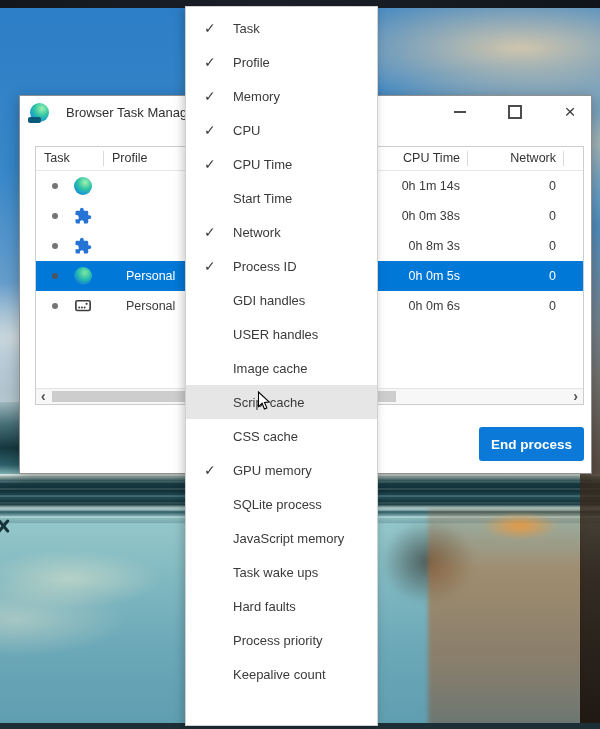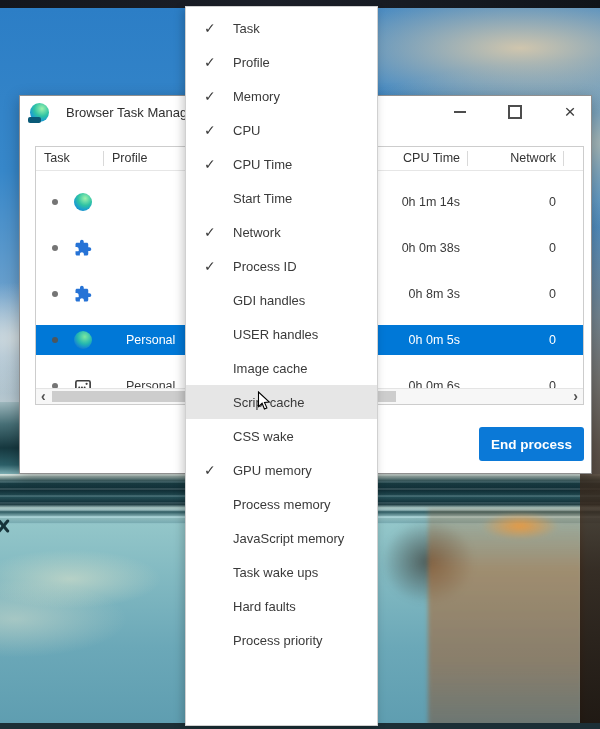--- a/index.html
+++ b/index.html
@@ -53,21 +53,21 @@
   .ctl.close{font-size:19px;color:#3f3f3f;font-weight:400;line-height:28px;}
 
   .table{position:absolute;left:15px;top:50px;width:549px;height:259px;border:1px solid #cdcdcd;box-sizing:border-box;background:#fff;}
   .thead{position:relative;height:23px;border-bottom:1px solid #e6e6e6;font-size:12.5px;color:#333;}
   .th{position:absolute;top:0;line-height:23px;white-space:nowrap;}
   .th.task{left:8px;} .th.profile{left:76px;}
   .th.cputime{right:123px;} .th.network{right:27px;}
   .hd{position:absolute;top:4px;width:1px;height:15px;background:#d9d9d9;}
   .hd.d1{left:67px;} .hd.d2{left:431px;} .hd.d3{left:527px;}
 
-  .row{position:relative;height:30px;font-size:12.5px;color:#3a3a3a;margin-top:16px;}
+  .row{position:relative;height:30px;font-size:12.5px;color:#3a3a3a;}
   .row.selected{background:#0078d7;color:#fff;}
   .bullet{position:absolute;left:16px;top:12px;width:6px;height:6px;border-radius:50%;background:#757575;}
   .row.selected .bullet{background:#4d565c;}
   .ricon{position:absolute;left:38px;top:6px;width:18px;height:18px;}
   .ricon.edge-beta{border-radius:50%;background:radial-gradient(circle at 62% 30%,#9ff3ae,#2fc3a4 42%,#1b9ecf 68%,#0c6fb5);}
   .ricon.edge{border-radius:50%;background:radial-gradient(circle at 60% 32%,#7be8a0,#24b7b0 45%,#1486d2 70%,#0a5fae);}
   .ricon svg{display:block;width:18px;height:18px;}
   .cell{position:absolute;top:0;line-height:30px;white-space:nowrap;}
   .cell.profile{left:90px;}
   .cell.cputime{right:123px;}
@@ -243,44 +243,48 @@
       <div class="mi">
         <span class="chk"></span>
         <span class="lbl">Image cache</span>
       </div>
       <div class="mi hover">
         <span class="chk"></span>
         <span class="lbl">Script cache</span>
       </div>
       <div class="mi">
         <span class="chk"></span>
-        <span class="lbl">CSS wake</span>
+        <span class="lbl">CSS cache</span>
       </div>
       <div class="mi">
         <span class="chk">✓</span>
         <span class="lbl">GPU memory</span>
       </div>
       <div class="mi">
         <span class="chk"></span>
-        <span class="lbl">Process memory</span>
+        <span class="lbl">SQLite process</span>
       </div>
       <div class="mi">
         <span class="chk"></span>
         <span class="lbl">JavaScript memory</span>
       </div>
       <div class="mi">
         <span class="chk"></span>
         <span class="lbl">Task wake ups</span>
       </div>
       <div class="mi">
         <span class="chk"></span>
         <span class="lbl">Hard faults</span>
       </div>
       <div class="mi">
         <span class="chk"></span>
         <span class="lbl">Process priority</span>
+      </div>
+      <div class="mi">
+        <span class="chk"></span>
+        <span class="lbl">Keepalive count</span>
       </div>
     </div>
 
   <svg class="cursor" width="14" height="20" viewBox="0 0 14 20">
     <path d="M1.5 1 L1.5 15.6 L5.1 12.3 L7.4 18 L9.9 16.9 L7.5 11.4 L12.3 11.1 Z" fill="#ffffff" stroke="#000000" stroke-width="1.1"></path>
   </svg>
 </div>
 
 </body></html>

